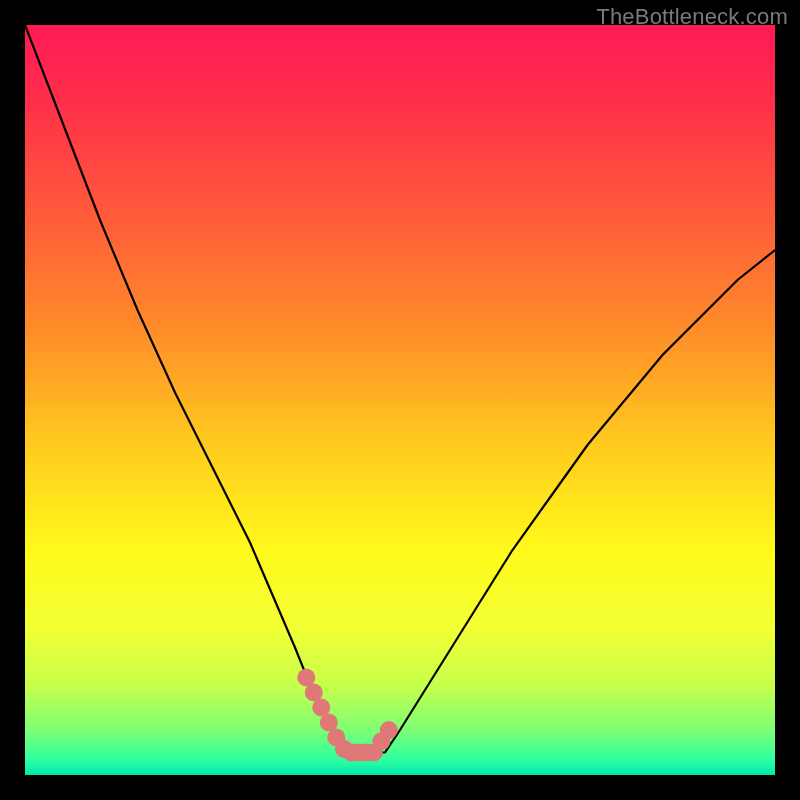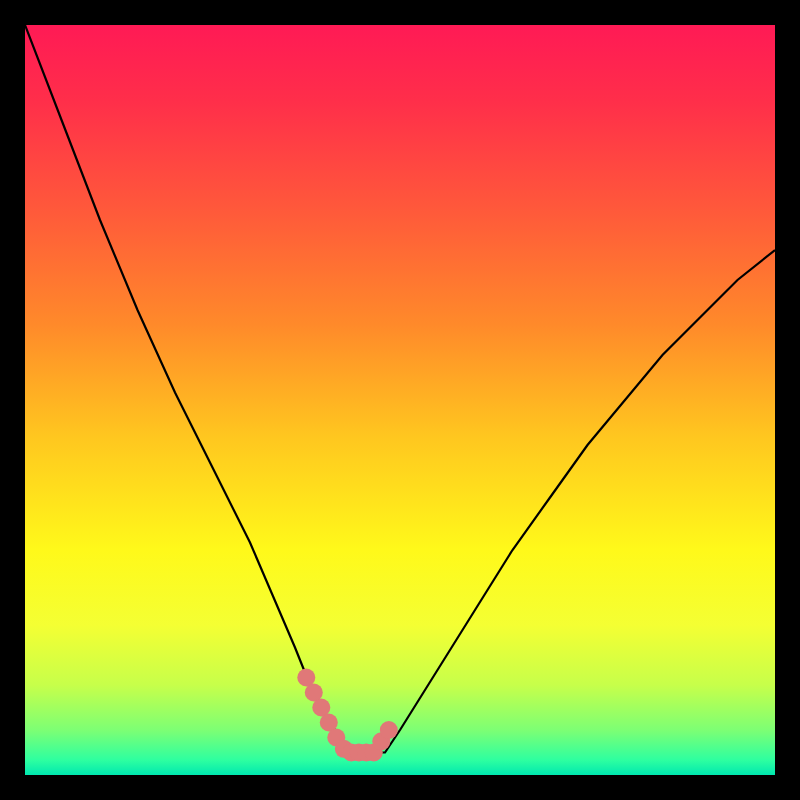--- a/index.html
+++ b/index.html
@@ -78,13 +78,14 @@
           <circle cx="318.8" cy="723.8" r="9" fill="#e07878"></circle>
           <circle cx="326.3" cy="727.5" r="9" fill="#e07878"></circle>
           <circle cx="333.8" cy="727.5" r="9" fill="#e07878"></circle>
           <circle cx="341.3" cy="727.5" r="9" fill="#e07878"></circle>
           <circle cx="348.8" cy="727.5" r="9" fill="#e07878"></circle>
           <circle cx="356.3" cy="716.3" r="9" fill="#e07878"></circle>
           <circle cx="363.8" cy="705.0" r="9" fill="#e07878"></circle>
         </g>
     </svg>
   </div>
+  <div class="watermark">TheBottleneck.com</div>
 </div>
 
 </body></html>

